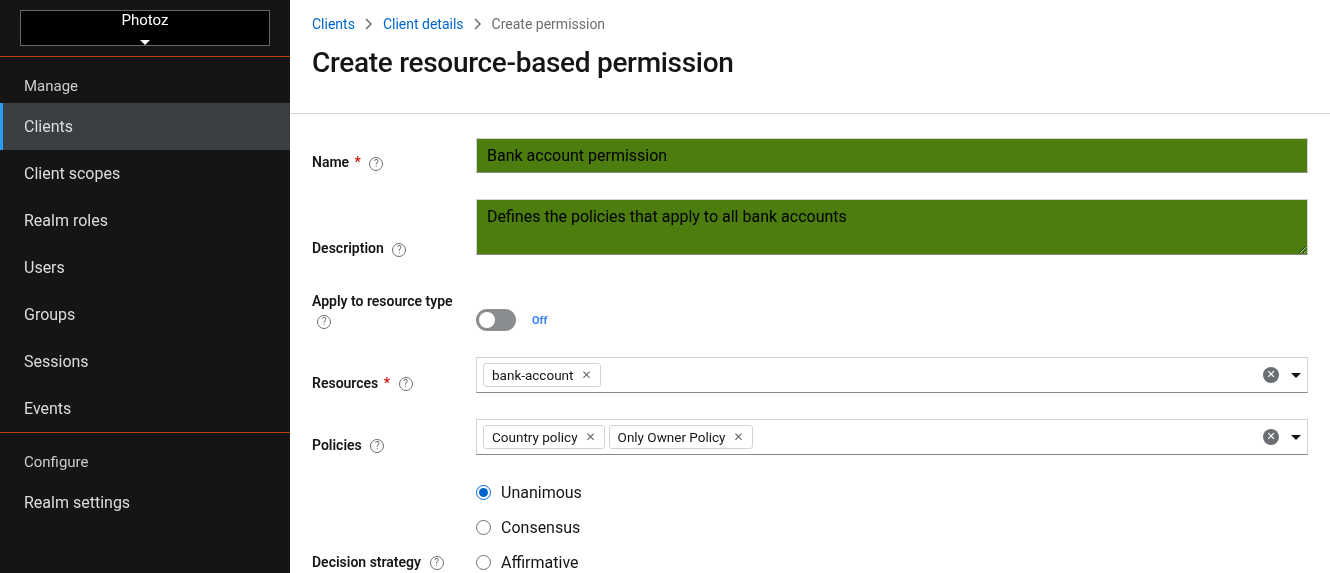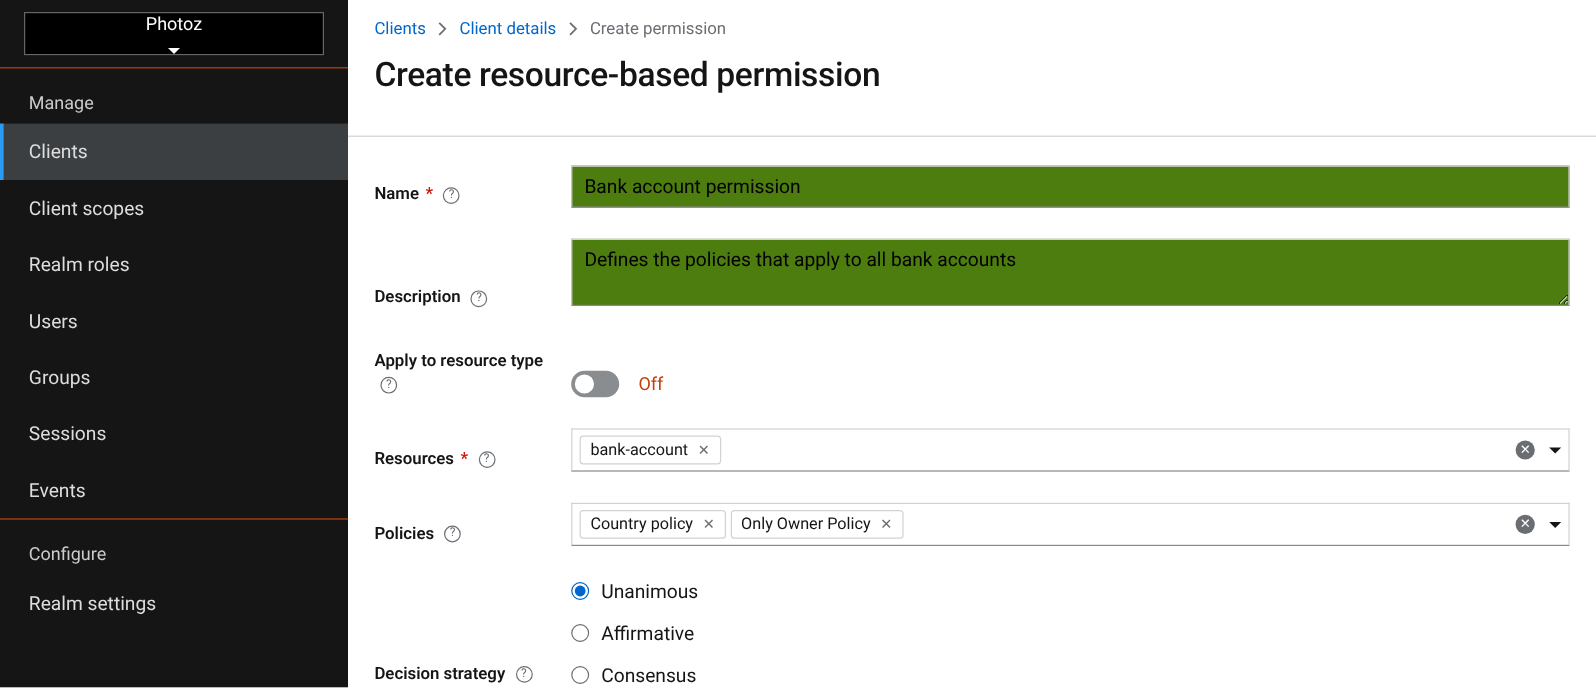--- a/index.html
+++ b/index.html
@@ -177,22 +177,23 @@
       content: "";
       position: absolute;
       top: 3px;
       left: 3px;
       width: 16px;
       height: 16px;
       background: #fff;
       border-radius: 50%;
     }
     .switch-label {
-      color: #c2410c;
-      font-size: 15px;
+      color: #3b82f6;
+      font-size: 11px;
+      font-weight: bold;
     }
     
     .chip-select {
       position: relative;
       border: 1px solid #d2d2d2;
       border-bottom: 1px solid #888;
       padding: 4px 38px 4px 6px;
       min-height: 36px;
       display: flex;
       flex-wrap: wrap;
@@ -407,23 +408,23 @@
       <span class="help-icon">?</span>
     </div>
     <div class="form-control">
       <div class="radio-group" id="radio-group">
       <label class="radio-item selected">
             <span class="radio-visual"></span>
             <span>Unanimous</span>
           </label>
           <label class="radio-item">
             <span class="radio-visual"></span>
-            <span>Affirmative</span>
+            <span>Consensus</span>
           </label>
           <label class="radio-item">
             <span class="radio-visual"></span>
-            <span>Consensus</span>
+            <span>Affirmative</span>
           </label>
         </div>
     </div>
   </div>
 
 </div>
 
 </body></html>

